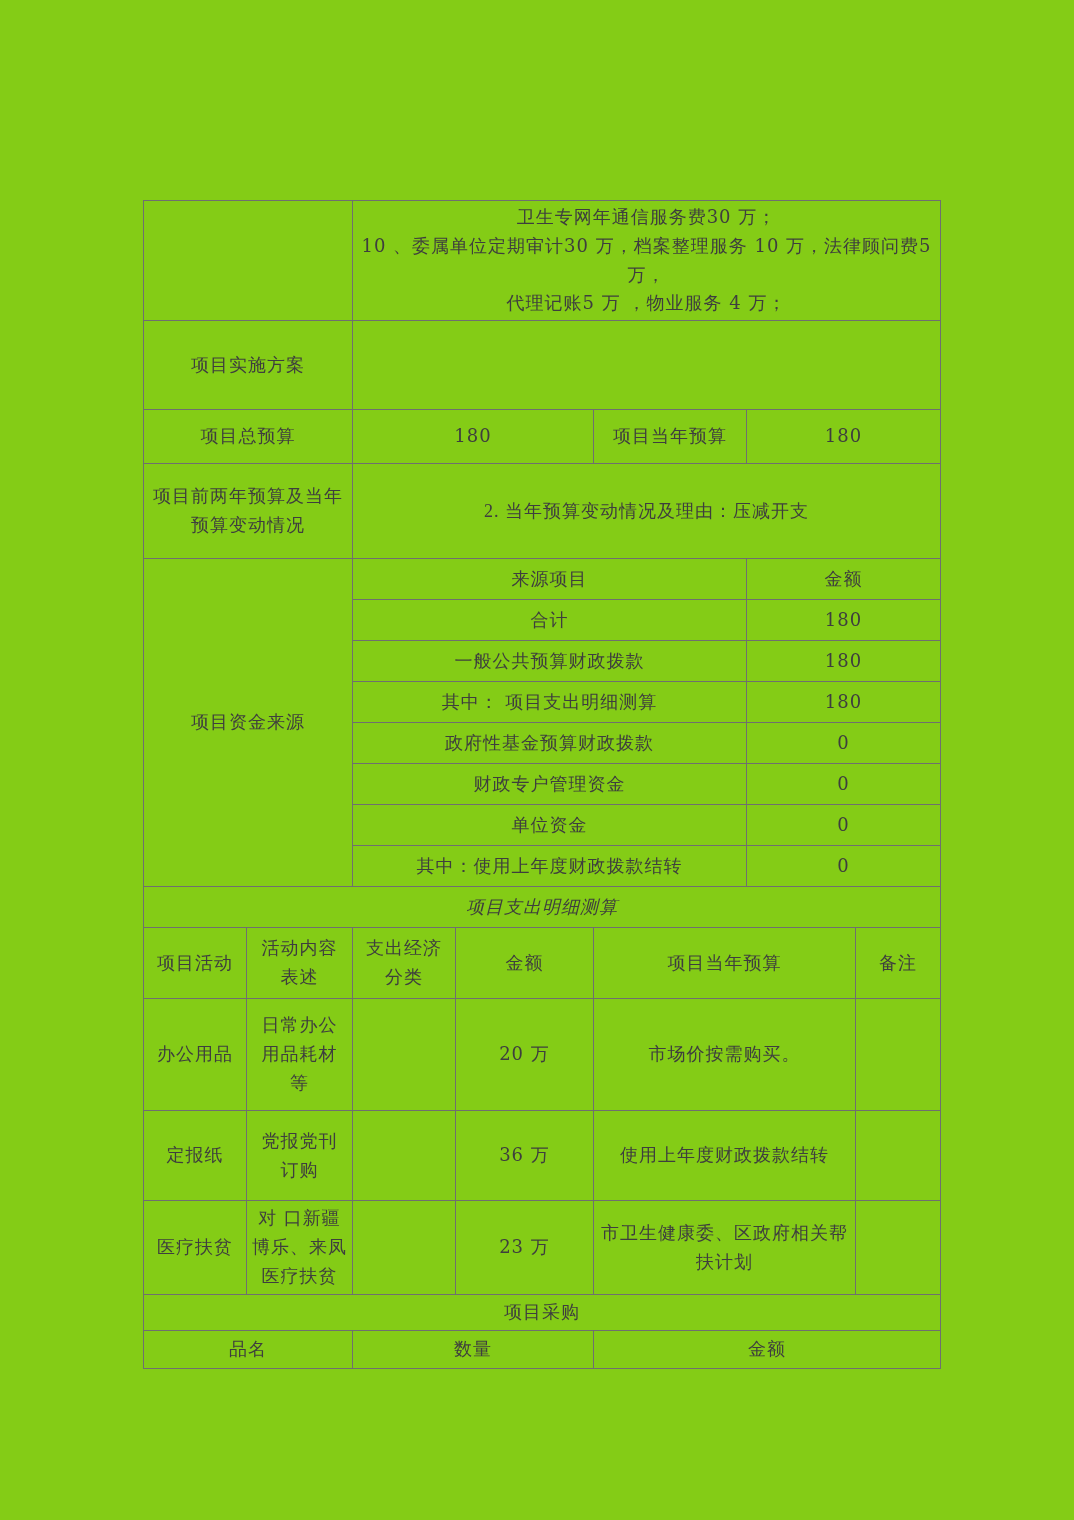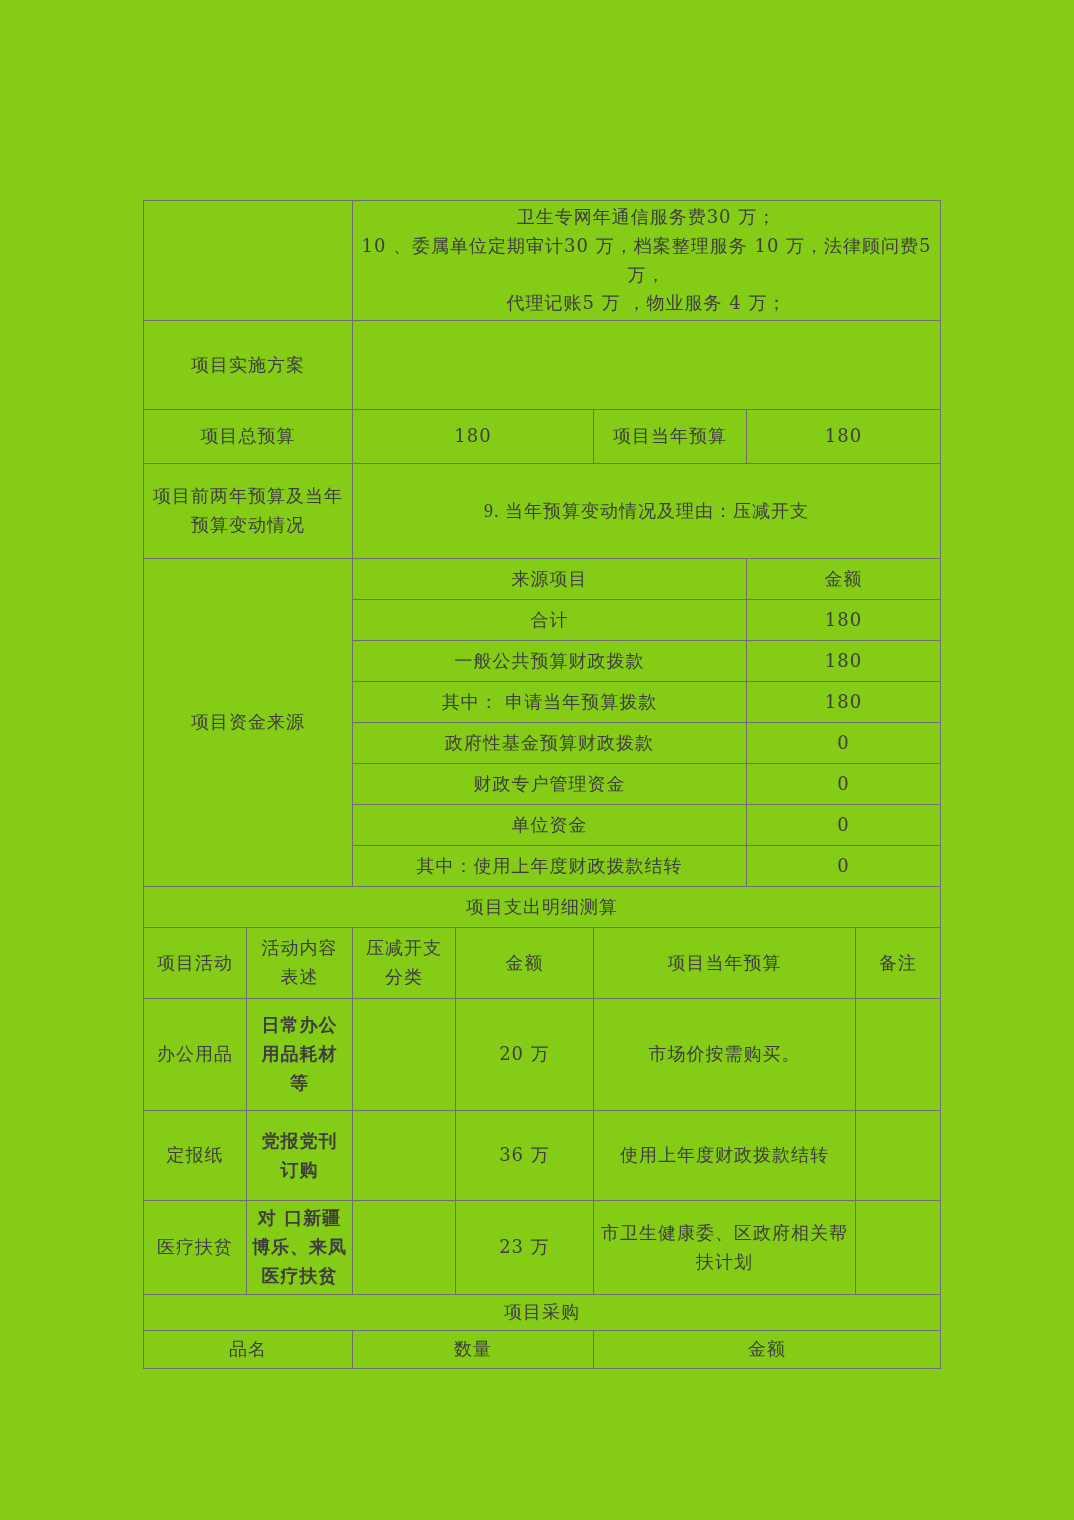--- a/index.html
+++ b/index.html
@@ -32,29 +32,29 @@
     letter-spacing: 1px;
     line-height: 1.6;
     white-space: pre-line;
     padding: 2px 5px;
     overflow: hidden;
   }
   td.ls0 { letter-spacing: 0; }
   td.left { text-align: left; }
   td.num { font-size: 19px; letter-spacing: 0; }
   td.tight { letter-spacing: 0; font-size: 18px; line-height: 1.75; }
-  td.desc { font-size: 17px; letter-spacing: 0.5px; line-height: 1.9; font-weight: bold; }
+  td.desc { font-size: 17px; letter-spacing: 0.5px; line-height: 1.9; }
   td.sec { font-size: 18px; letter-spacing: 2px; }
 
   tr.h-a    { height: 110px; }
   tr.h-b    { height: 89px; }
   tr.h-c    { height: 54px; }
   tr.h-d    { height: 95px; font-family: Liberation Serif, serif; }
   tr.h-f    { height: 41px; }
-  tr.h-sec  { height: 41px; }
+  tr.h-sec  { height: 41px; font-style: italic; }
   tr.h-hdr  { height: 71px; }
   tr.h-r1   { height: 112px; }
   tr.h-r2   { height: 90px; }
   tr.h-r3   { height: 94px; }
   tr.h-sec2 { height: 36px; }
   tr.h-last { height: 38px; }
 </style>
 </head>
 <body>
 
@@ -86,38 +86,38 @@
     <tr class="h-c">
       <td colspan="2">项目总预算</td>
       <td colspan="2" class="num">180</td>
       <td>项目当年预算</td>
       <td colspan="2" class="num">180</td>
     </tr>
 
     <tr class="h-d">
       <td colspan="2">项目前两年预算及当年
 预算变动情况</td>
-      <td colspan="5">9. 当年预算变动情况及理由：压减开支</td>
+      <td colspan="5">2. 当年预算变动情况及理由：压减开支</td>
     </tr>
 
     <tr class="h-f">
       <td colspan="2" rowspan="8">项目资金来源</td>
       <td colspan="3">来源项目</td>
       <td colspan="2">金额</td>
     </tr>
     <tr class="h-f">
       <td colspan="3">合计</td>
       <td colspan="2" class="num">180</td>
     </tr>
     <tr class="h-f">
       <td colspan="3">一般公共预算财政拨款</td>
       <td colspan="2" class="num">180</td>
     </tr>
     <tr class="h-f">
-      <td colspan="3">其中： 申请当年预算拨款</td>
+      <td colspan="3">其中： 项目支出明细测算</td>
       <td colspan="2" class="num">180</td>
     </tr>
     <tr class="h-f">
       <td colspan="3">政府性基金预算财政拨款</td>
       <td colspan="2" class="num">0</td>
     </tr>
     <tr class="h-f">
       <td colspan="3">财政专户管理资金</td>
       <td colspan="2" class="num">0</td>
     </tr>
@@ -130,21 +130,21 @@
       <td colspan="2" class="num">0</td>
     </tr>
 
     <tr class="h-sec">
       <td colspan="7" class="sec">项目支出明细测算</td>
     </tr>
     <tr class="h-hdr">
       <td>项目活动</td>
       <td>活动内容
 表述</td>
-      <td>压减开支
+      <td>支出经济
 分类</td>
       <td>金额</td>
       <td colspan="2">项目当年预算</td>
       <td>备注</td>
     </tr>
 
     <tr class="h-r1">
       <td>办公用品</td>
       <td class="desc">日常办公
 用品耗材

